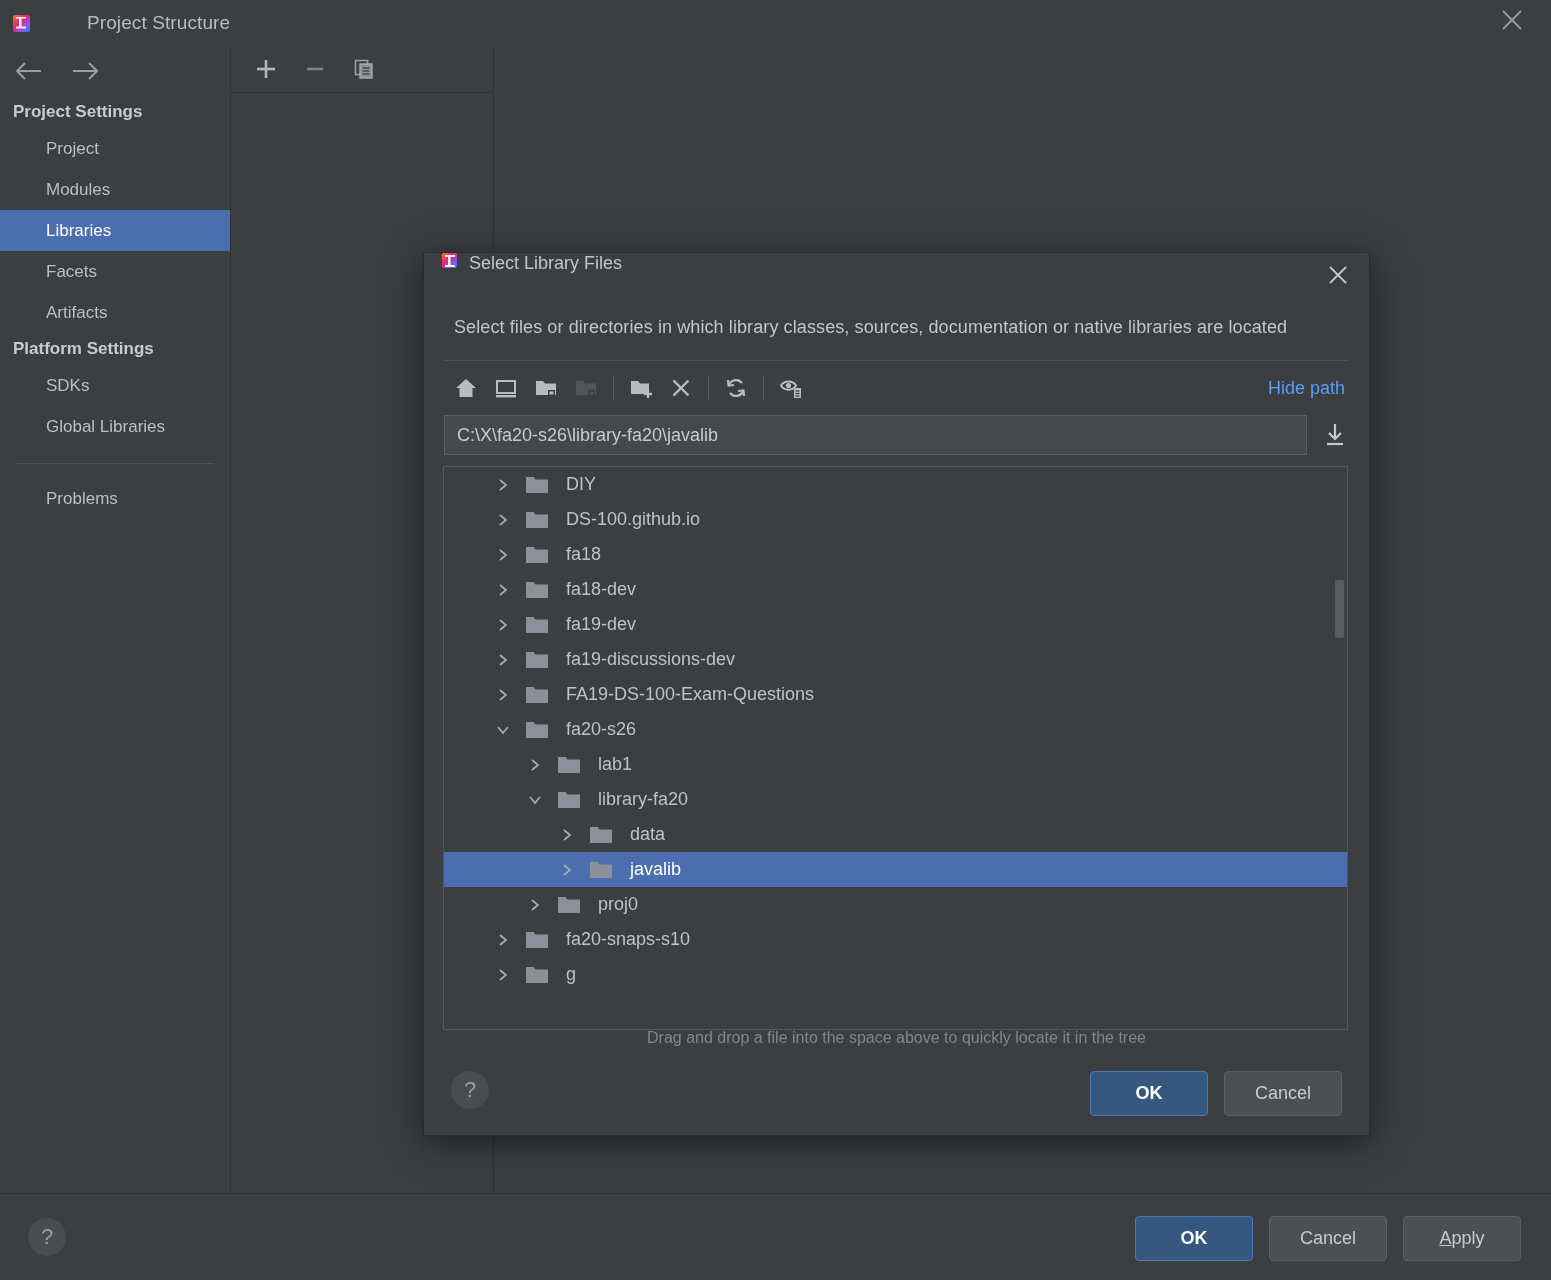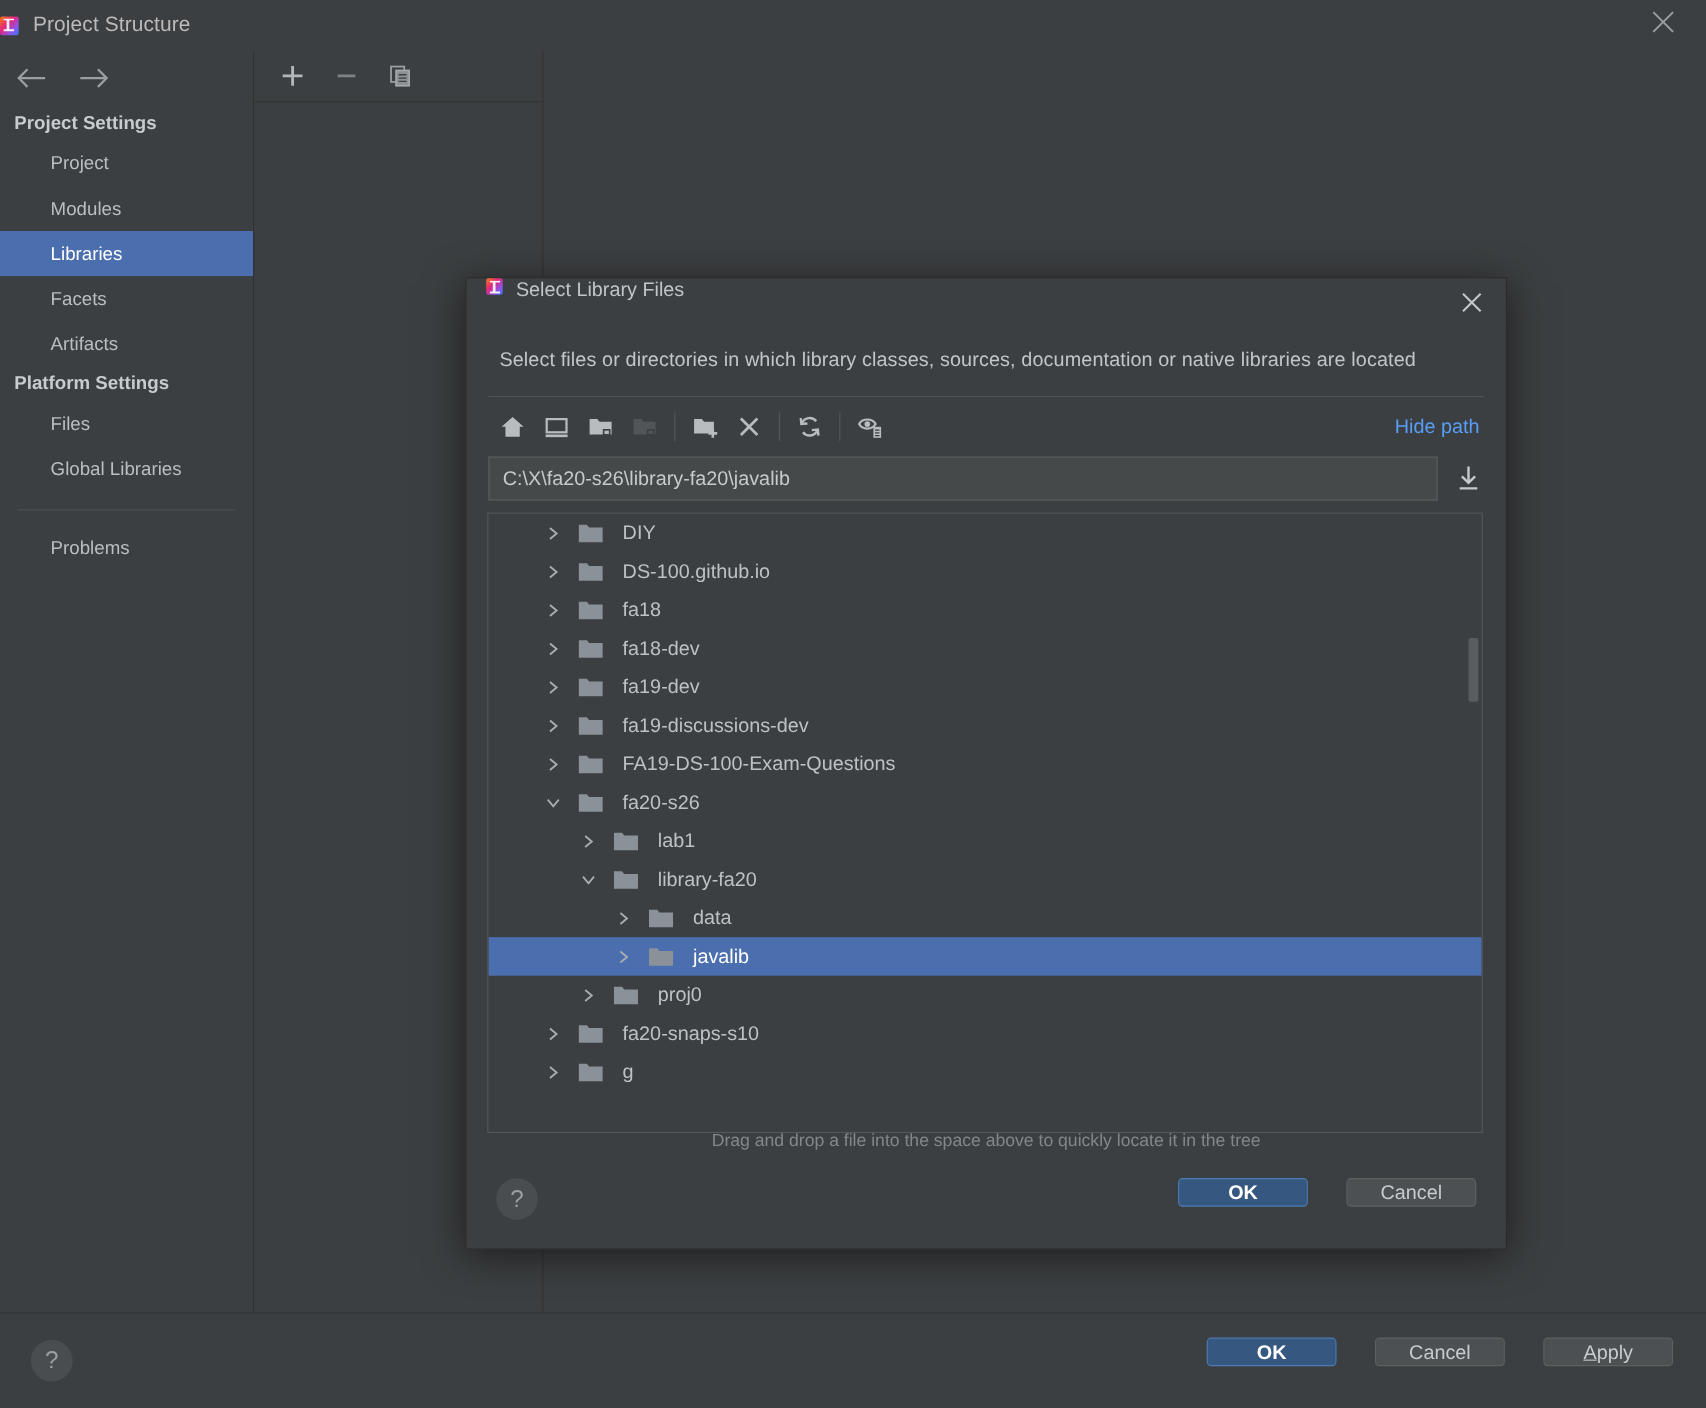--- a/index.html
+++ b/index.html
@@ -19,21 +19,21 @@
   .bg-chunk.sel { background: #2d6ecf; }
   .bg-chunk.wide { left: 0; width: 18px; }
 
   
   .ps-window {
     position: absolute; left: 0; top: 0; width: 1551px; height: 1280px;
     background: #3c3f41;
   }
   .ps-titlebar {
     position: absolute; left: 0; top: 0; width: 100%; height: 46px;
-    display: flex; align-items: center; padding-left: 0;
+    display: flex; align-items: center; padding-left: 13px; gap: 44px;
   }
   .ij-logo {
     width: 17px; height: 17px; border-radius: 2px; flex: none;
     background: linear-gradient(135deg,#f97a12 0%, #e3267f 40%, #8659f2 75%, #2d77f5 100%);
     position: relative; margin-right: 13px;
   }
   .ij-logo::after{
     content:""; position:absolute; left:3px; top:2px; width:10px; height:12px;
     background:#fff;
     clip-path: polygon(0 0,100% 0,100% 16%,55% 16%,55% 84%,100% 84%,100% 100%,0 100%,0 84%,30% 84%,30% 16%,0 16%);
@@ -89,25 +89,24 @@
   }
   .help-circle {
     position:absolute; left:28px; top:24px; width:38px; height:38px; border-radius:50%;
     background:#4a4d4f; color:#9b9fa1; font-size:22px;
     display:flex; align-items:center; justify-content:center; cursor:pointer;
   }
   .footer-buttons {
     position:absolute; right:30px; top:22px; display:flex; gap:16px;
   }
   .btn {
-    min-width:118px; height:26px; border-radius:4px; border:1px solid #5e6060;
+    min-width:118px; height:45px; border-radius:4px; border:1px solid #5e6060;
     background:#4c5052; color:#c8cbcd; font-size:18px;
     display:flex; align-items:center; justify-content:center; cursor:pointer;
     font-family:"Liberation Sans", sans-serif;
-    margin-left:19px;
   }
   .btn.primary { background:#365880; border:1px solid #4c7bb3; color:#ffffff; font-weight:bold; }
   .btn .mnemonic { text-decoration: underline; }
 
   
   .dlg {
     position:absolute; left:423px; top:252px; width:947px; height:884px;
     background:#3c3f41; border:1px solid #2b2b2b;
     box-shadow: 0 6px 34px rgba(0,0,0,.55);
   }
@@ -251,21 +250,21 @@
       </div>
       <div class="side-item">
         <span>Facets</span>
       </div>
       <div class="side-item">
         <span>Artifacts</span>
       </div>
 
       <div class="side-group">Platform Settings</div>
       <div class="side-item">
-        <span>Files</span>
+        <span>SDKs</span>
       </div>
       <div class="side-item">
         <span>Global Libraries</span>
       </div>
 
       <div class="side-sep"></div>
 
       <div class="side-item">
         <span>Problems</span>
       </div>

